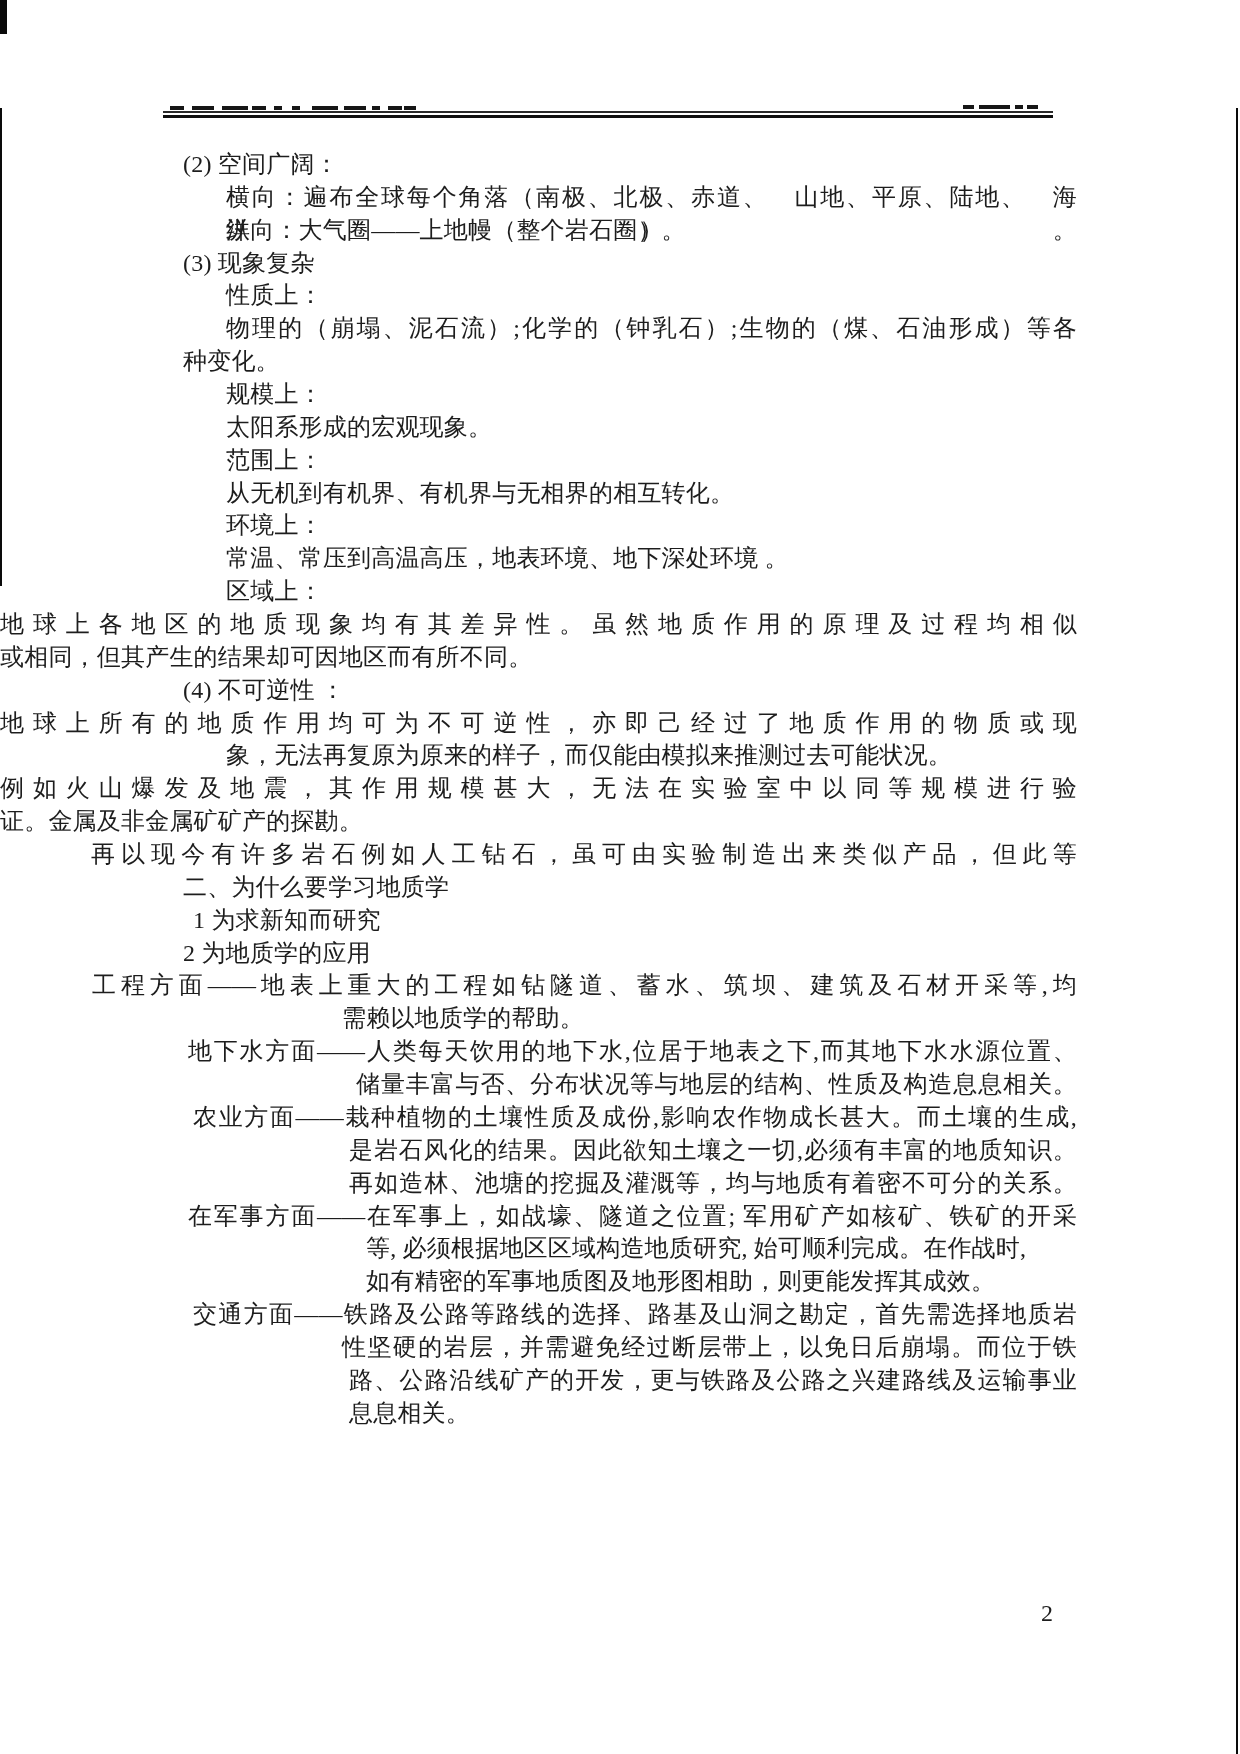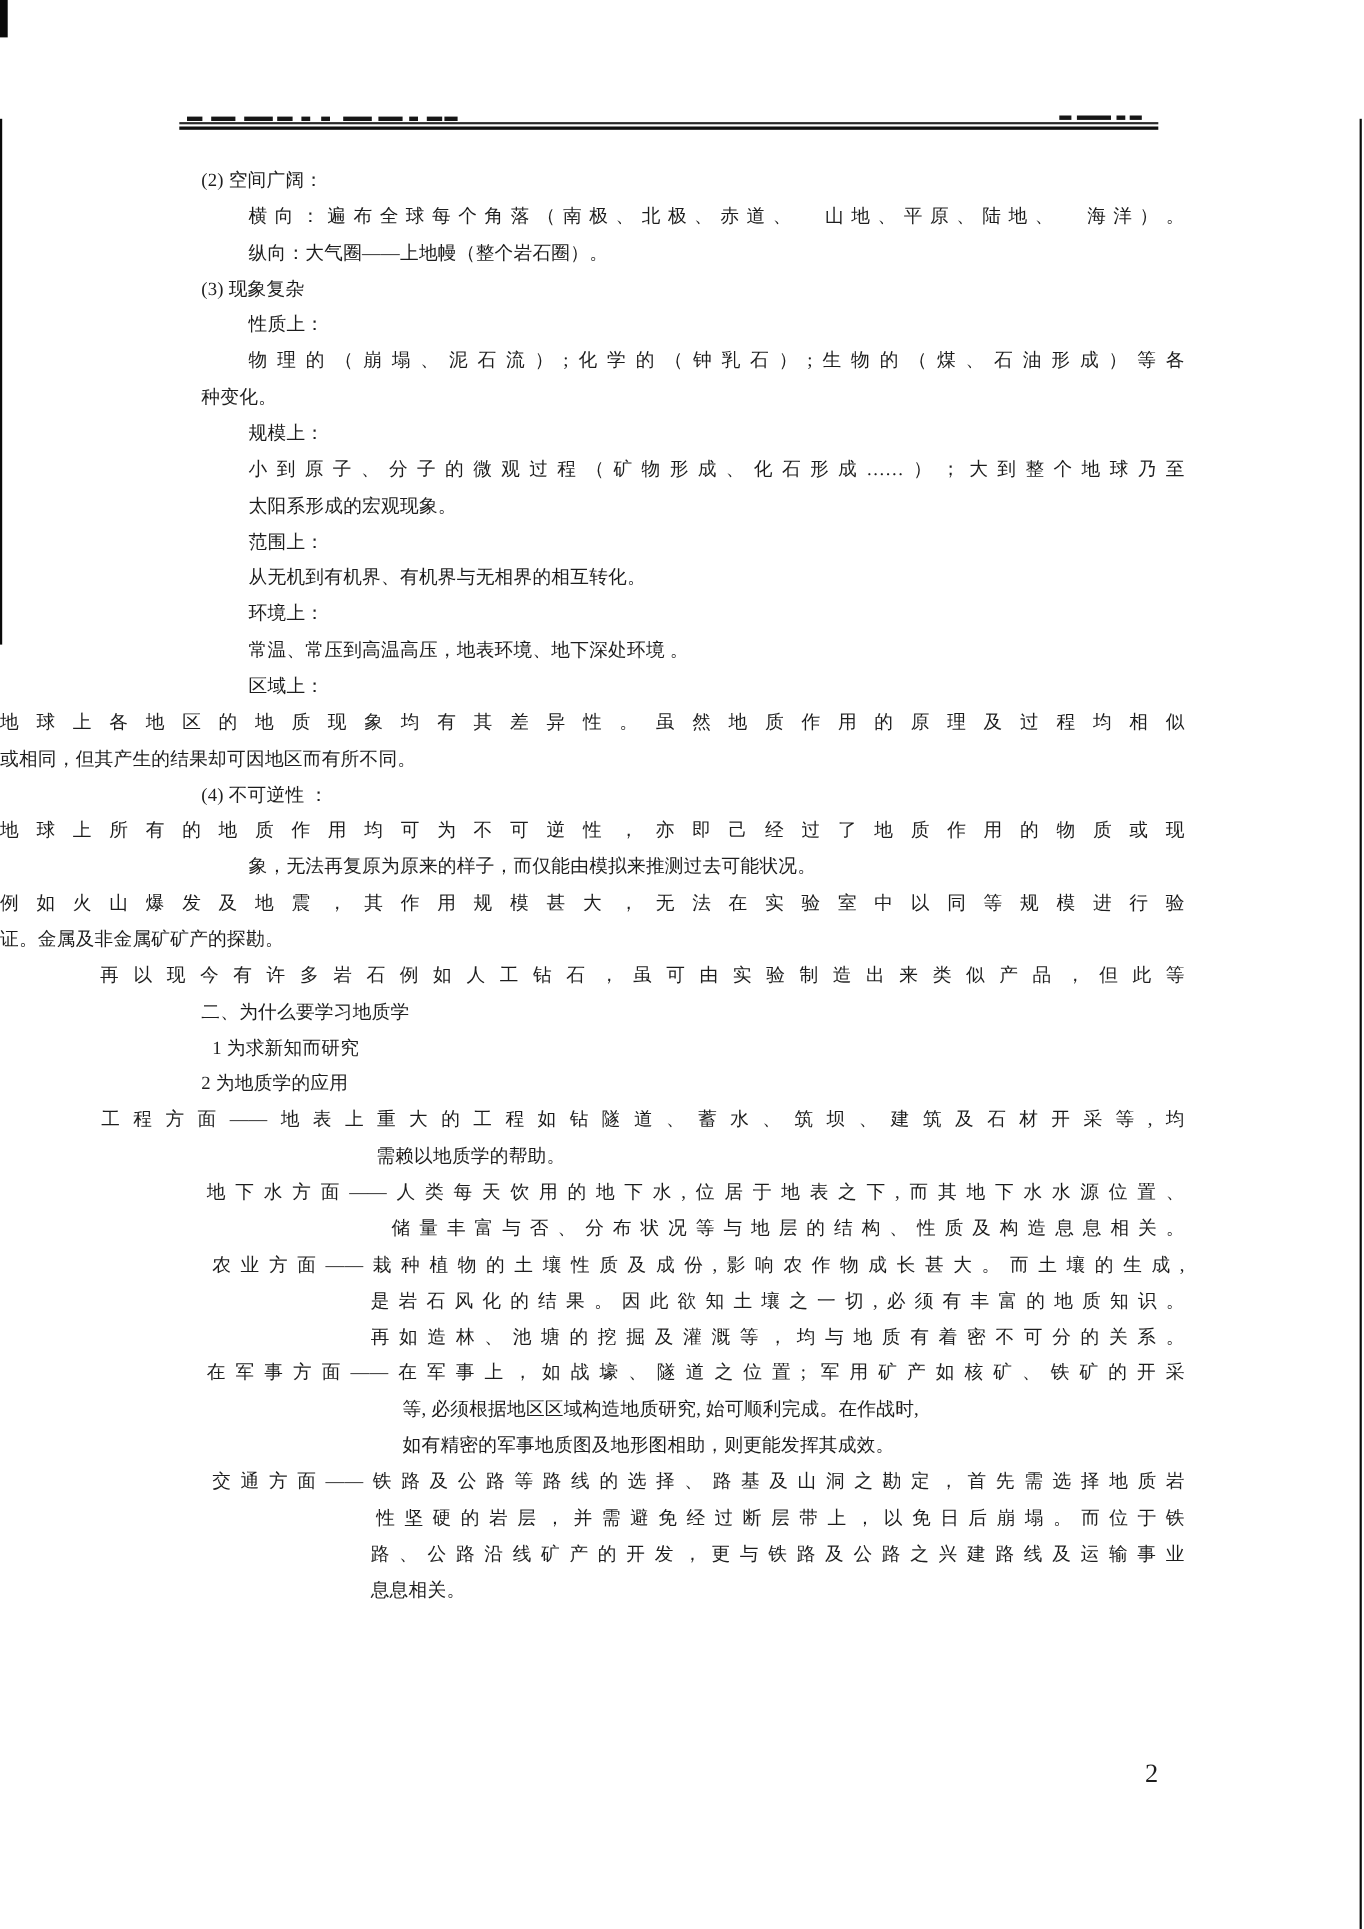--- a/index.html
+++ b/index.html
@@ -16,35 +16,35 @@
   .corner-bar{left:0;top:0;width:7px;height:34px;}
   .left-edge-line{left:0;top:108px;width:2px;height:478px;}
   .right-edge-line{left:1236px;top:108px;width:2px;height:1646px;}
   
   .remnant{position:absolute;height:4px;background:#161616;top:106px;}
   .rule-thin{position:absolute;left:163px;top:111px;width:890px;height:2px;background:#2a2a2a;}
   .rule-thick{position:absolute;left:163px;top:115px;width:890px;height:3px;background:#0f0f0f;}
   
   .body-text{position:absolute;left:0;top:148px;width:1077px;}
   .ln{
-    font-size:17px;
+    font-size:24px;
     line-height:32.86px;
     height:32.86px;
     white-space:nowrap;
     box-sizing:border-box;
     letter-spacing:0.2px;
   }
   .fill{
     white-space:normal;
     text-align:justify;
     text-align-last:justify;
   }
   .p183{padding-left:183px;} .p188{padding-left:188px;} .p193{padding-left:193px;}
   .p196{padding-left:92px;} .p222{} .p224{padding-left:91px;}
-  .p226{padding-left:226px;} .p337{padding-left:337px;} .p342{padding-left:342px;}
+  .p226{padding-left:226px;} .p337{padding-left:337px;margin-left:12px;} .p342{padding-left:342px;}
   .p356{padding-left:356px;} .p366{padding-left:366px;}
   
   .page-number{
     position:absolute;left:1032px;top:1600px;width:30px;
     font-size:24px;text-align:center;color:#1d1d1d;
   }
 </style>
 </head>
 <body>
 
@@ -76,21 +76,20 @@
 
   <div class="body-text">
     <div class="ln p183">(2) 空间广阔：</div>
     <div class="ln p226 fill">横向：遍布全球每个角落（南极、北极、赤道、　山地、平原、陆地、　海洋）。</div>
     <div class="ln p226">纵向：大气圈——上地幔（整个岩石圈）。</div>
     <div class="ln p183">(3) 现象复杂</div>
     <div class="ln p226">性质上：</div>
     <div class="ln p226 fill">物理的（崩塌、泥石流）;化学的（钟乳石）;生物的（煤、石油形成）等各</div>
     <div class="ln p183">种变化。</div>
     <div class="ln p226">规模上：</div>
-    <div class="ln p226 fill">小到原子、分子的微观过程（矿物形成、化石形成……）；大到整个地球乃至</div>
     <div class="ln p226">太阳系形成的宏观现象。</div>
     <div class="ln p226">范围上：</div>
     <div class="ln p226">从无机到有机界、有机界与无相界的相互转化。</div>
     <div class="ln p226">环境上：</div>
     <div class="ln p226">常温、常压到高温高压，地表环境、地下深处环境 。</div>
     <div class="ln p226">区域上：</div>
     <div class="ln p222 fill">地球上各地区的地质现象均有其差异性。虽然地质作用的原理及过程均相似</div>
     <div class="ln p222">或相同，但其产生的结果却可因地区而有所不同。</div>
     <div class="ln p183">(4) 不可逆性 ：</div>
     <div class="ln p222 fill">地球上所有的地质作用均可为不可逆性，亦即己经过了地质作用的物质或现</div>

